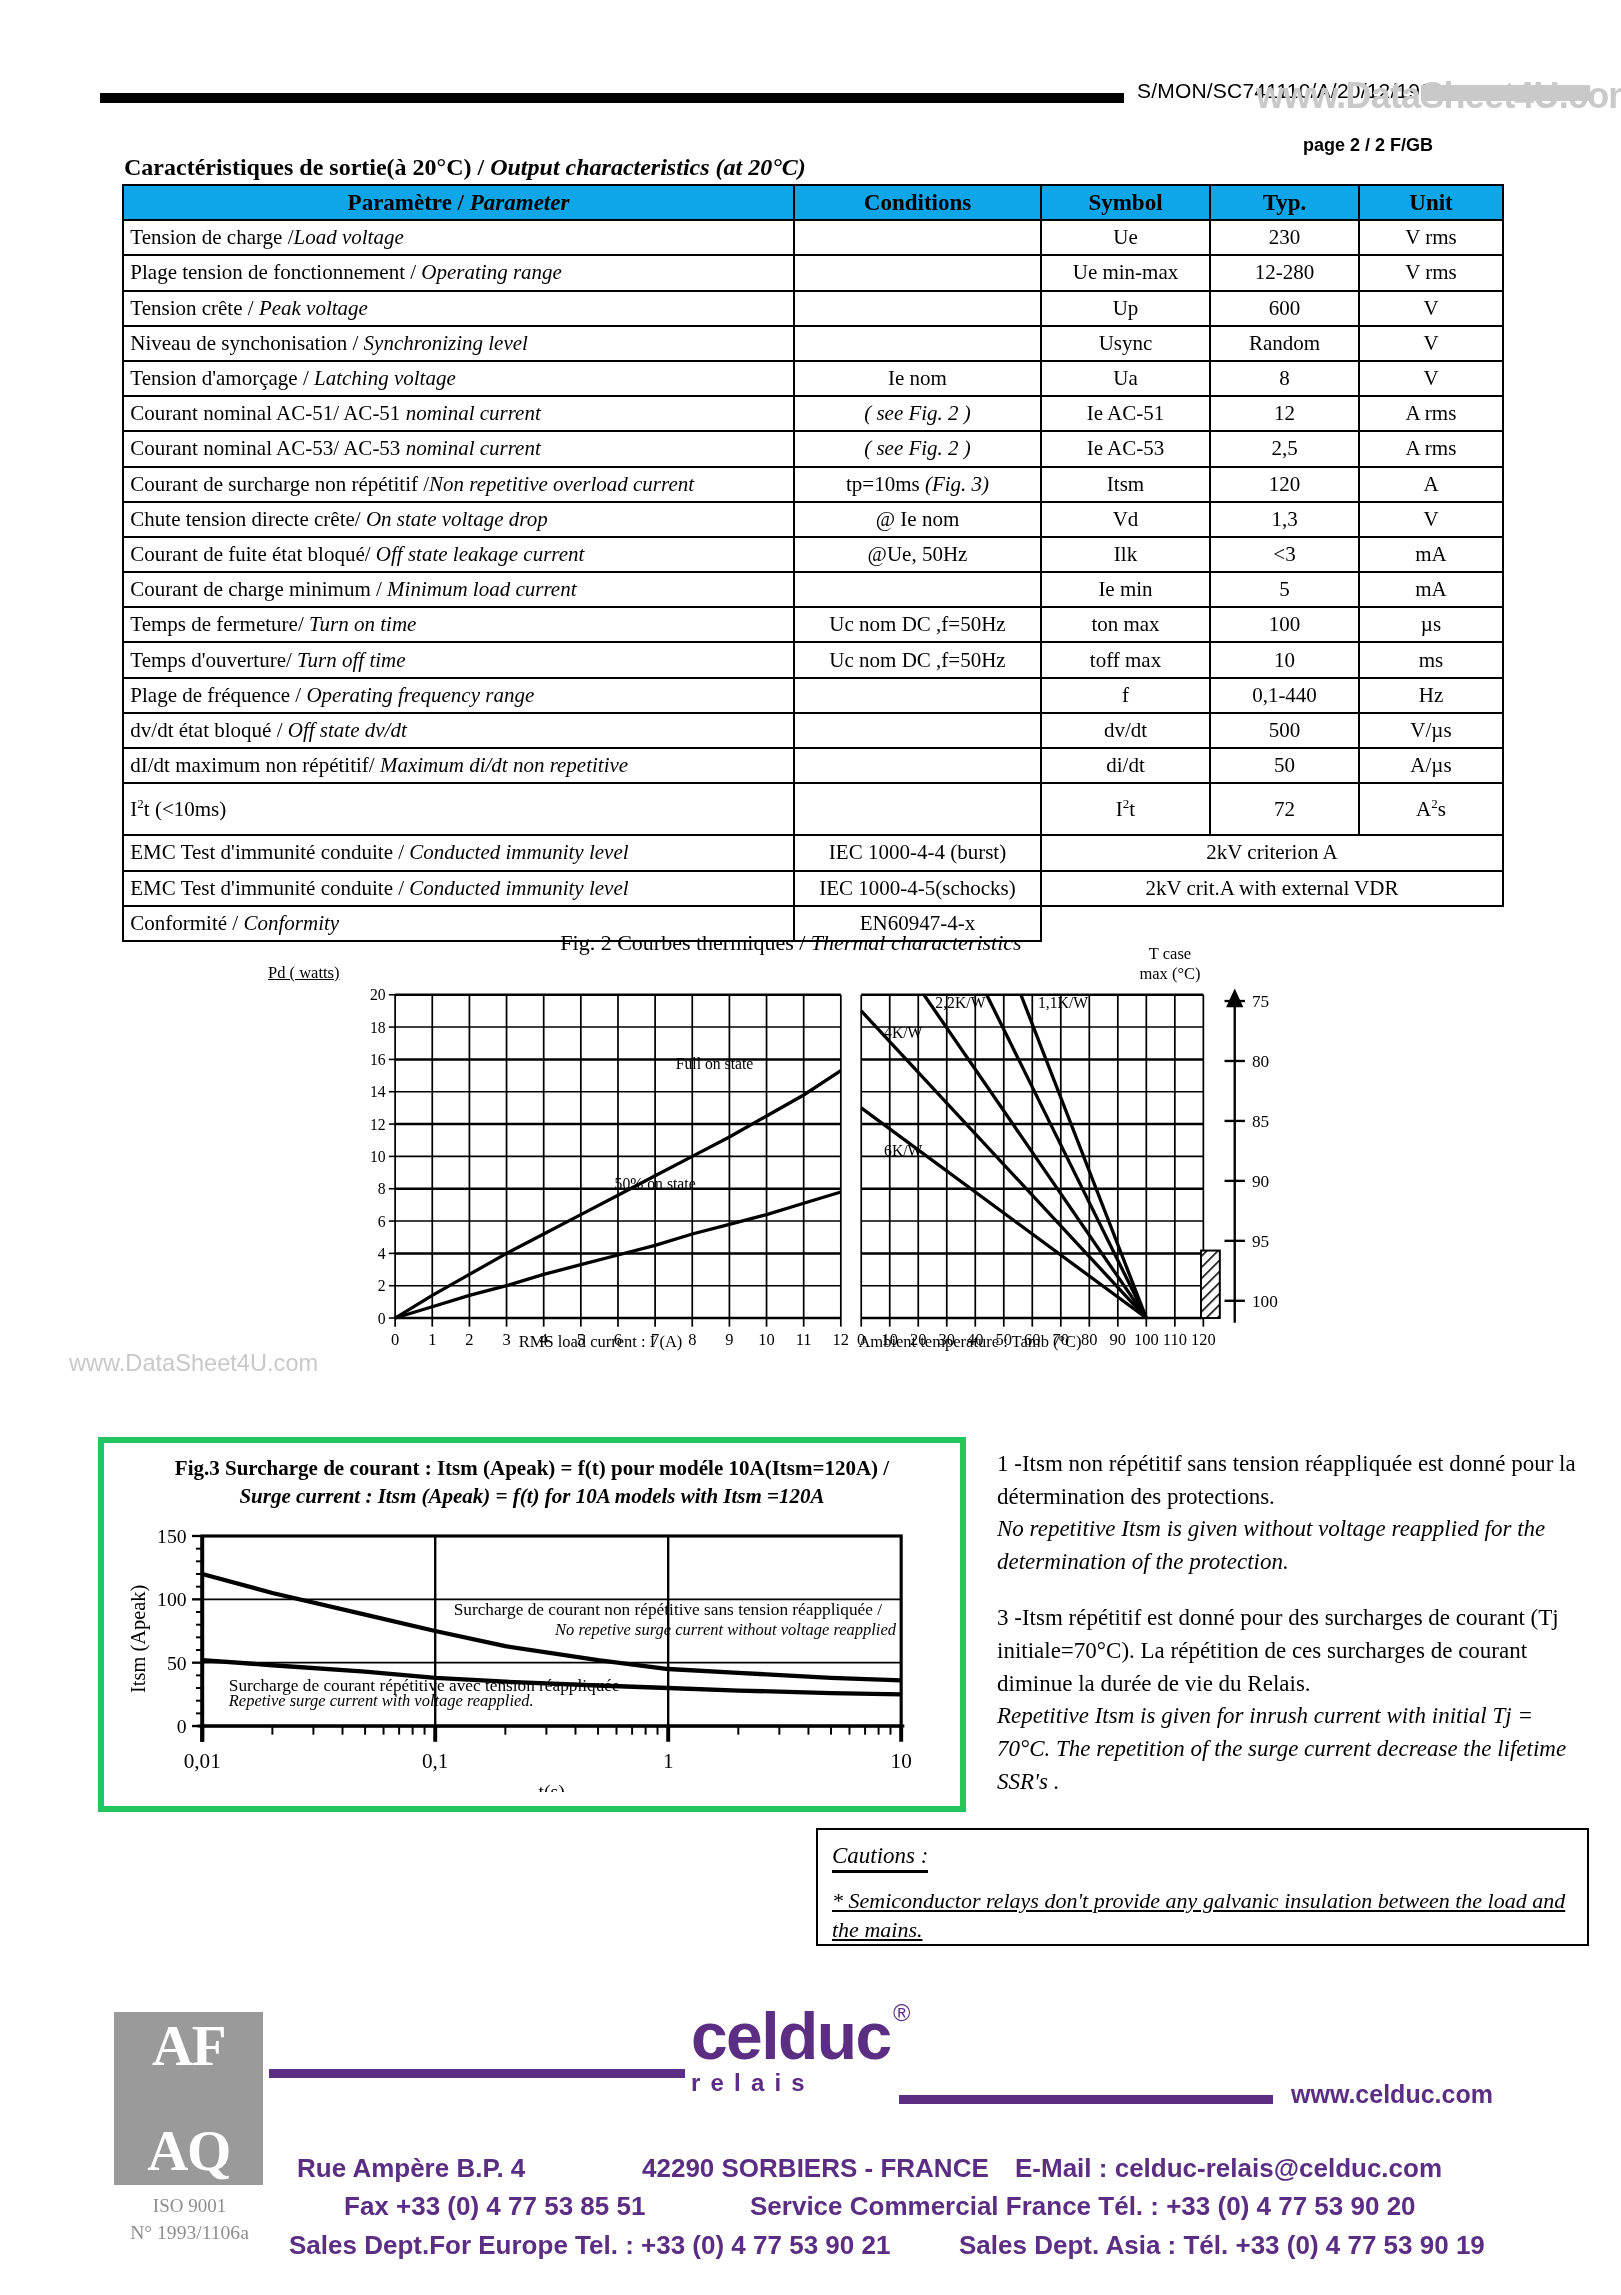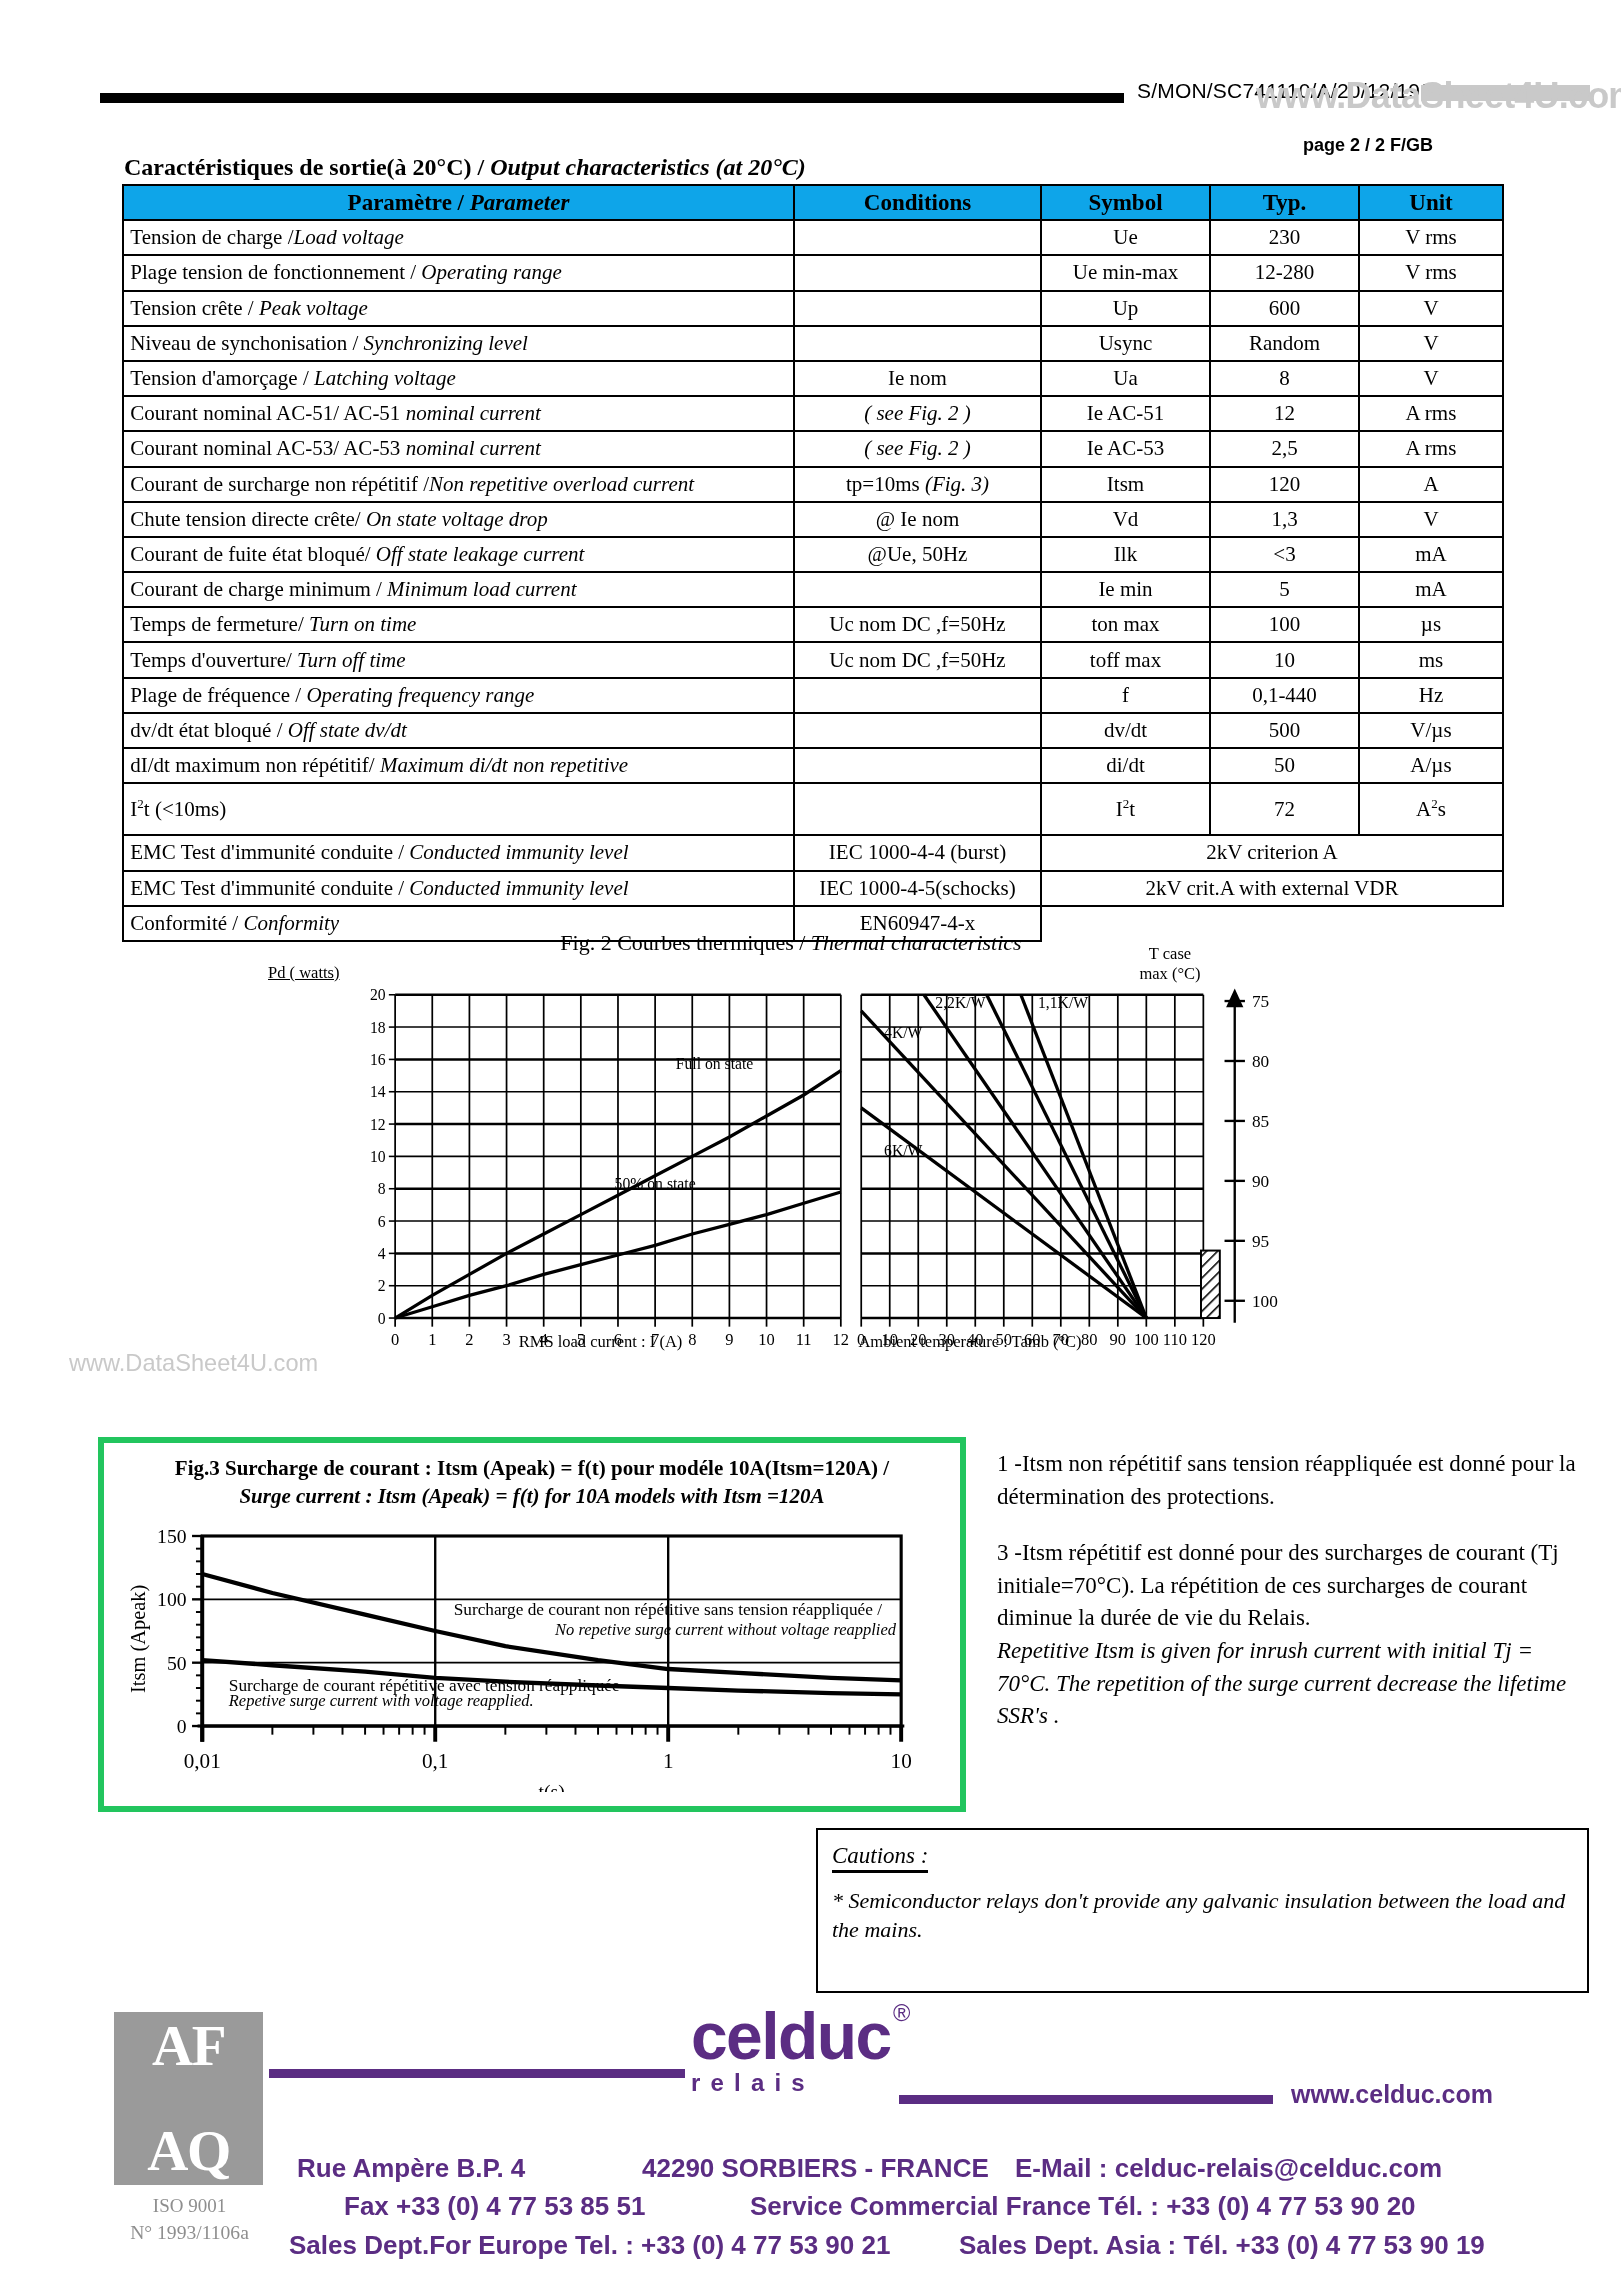--- a/index.html
+++ b/index.html
@@ -39,21 +39,21 @@
   .fig3-title{position:absolute;left:0;top:11px;width:856px;text-align:center;font-size:21px;font-weight:bold;line-height:1.35;}
   .fig3-title .l2{font-style:italic;}
   .notes{position:absolute;left:997px;top:1448px;width:589px;font-size:23px;line-height:1.42;}
   .notes p{margin:0 0 0 0;}
   .notes .en{font-style:italic;}
   .notes .gap{height:23.6px;}
 
   
   .cbox{position:absolute;border:2px solid #000;box-sizing:border-box;padding:12.6px 14px;}
   .cbox-l{left:98px;top:1828px;width:691px;height:137px;}
-  .cbox-r{left:816px;top:1828px;width:773px;height:165px;}
+  .cbox-r{left:816px;top:1828px;width:773px;height:118px;text-decoration:underline;}
   .cbox h4{margin:0 0 7.9px 0;font-size:23px;font-weight:normal;display:inline-block;border-bottom:3.1px solid #000;padding-bottom:1.6px;}
   .cbox-r h4{font-style:italic;}
   .cbox p{margin:4.7px 0 0 0;font-size:22px;line-height:1.32;}
   .cbox-r p{font-style:italic;}
 
   
   .afaq{position:absolute;left:114px;top:2012px;width:149px;height:173px;border:3.9px solid #9a9a9a;box-sizing:border-box;background:#9a9a9a;display:flex;align-items:center;justify-content:center;}
   .afaq span{display:block;color:#fff;font-size:57px;font-weight:bold;line-height:.92;font-family:"Liberation Serif",serif;text-align:center;letter-spacing:-1.6px;}
   .iso1{position:absolute;left:114px;top:2195px;width:151px;text-align:center;font-size:19px;color:#8e8e8e;}
   .iso2{position:absolute;left:114px;top:2222px;width:151px;text-align:center;font-size:19.6px;color:#8e8e8e;}
@@ -492,20 +492,21 @@
         <path d="M125 172.10666666666668 L214.30556538031445 178.56 L332.3611012863522 186.62666666666667 L421.66666666666663 194.69333333333333 L510.9722320469811 199.53333333333333 L629.0277679530188 204.37333333333333 L718.3333333333333 207.6 L807.6388987136478 210.82666666666665 L925.6944346196856 214.05333333333334 L1015 215.66666666666669 " fill="none" stroke="#000" stroke-width="5.5" stroke-linejoin="round"></path>
         <text x="445.15710299412865" y="114.02666666666667" font-size="22" text-anchor="start" font-family="&quot;Liberation Serif&quot;,serif" fill="#000">Surcharge de courant non répétitive sans tension réappliquée /</text>
         <text x="1008.3913362356915" y="139.84" font-size="21" text-anchor="end" font-family="&quot;Liberation Serif&quot;,serif" fill="#000" font-style="italic">No repetive surge current without voltage reapplied</text>
         <text x="158.8031945176949" y="210.82666666666665" font-size="22" text-anchor="start" font-family="&quot;Liberation Serif&quot;,serif" fill="#000">Surcharge de courant répétitive avec tension réappliquée</text>
         <text x="158.8031945176949" y="230.18666666666667" font-size="21" text-anchor="start" font-family="&quot;Liberation Serif&quot;,serif" fill="#000" font-style="italic">Repetive surge current with voltage reapplied.</text>
       </svg>
   </div>
 
   <div class="notes">
     <p>1 -Itsm non répétitif sans tension réappliquée est donné pour la détermination des protections.</p>
+    <p class="en">No repetitive Itsm is given  without voltage reapplied for the determination of the protection.</p>
     <div class="gap"></div>
     <p>3 -Itsm répétitif est donné pour des surcharges de courant (Tj initiale=70°C). La répétition de ces surcharges de courant diminue la durée de vie du Relais.</p>
     <p class="en"> Repetitive Itsm  is given for inrush current with initial Tj = 70°C. The repetition of the surge current decrease the lifetime  SSR's .</p>
   </div>
 
   <div class="cbox cbox-r">
     <h4>Cautions :</h4>
     <p>* Semiconductor relays don't provide any galvanic insulation between the load and the mains.</p>
   </div>
 

